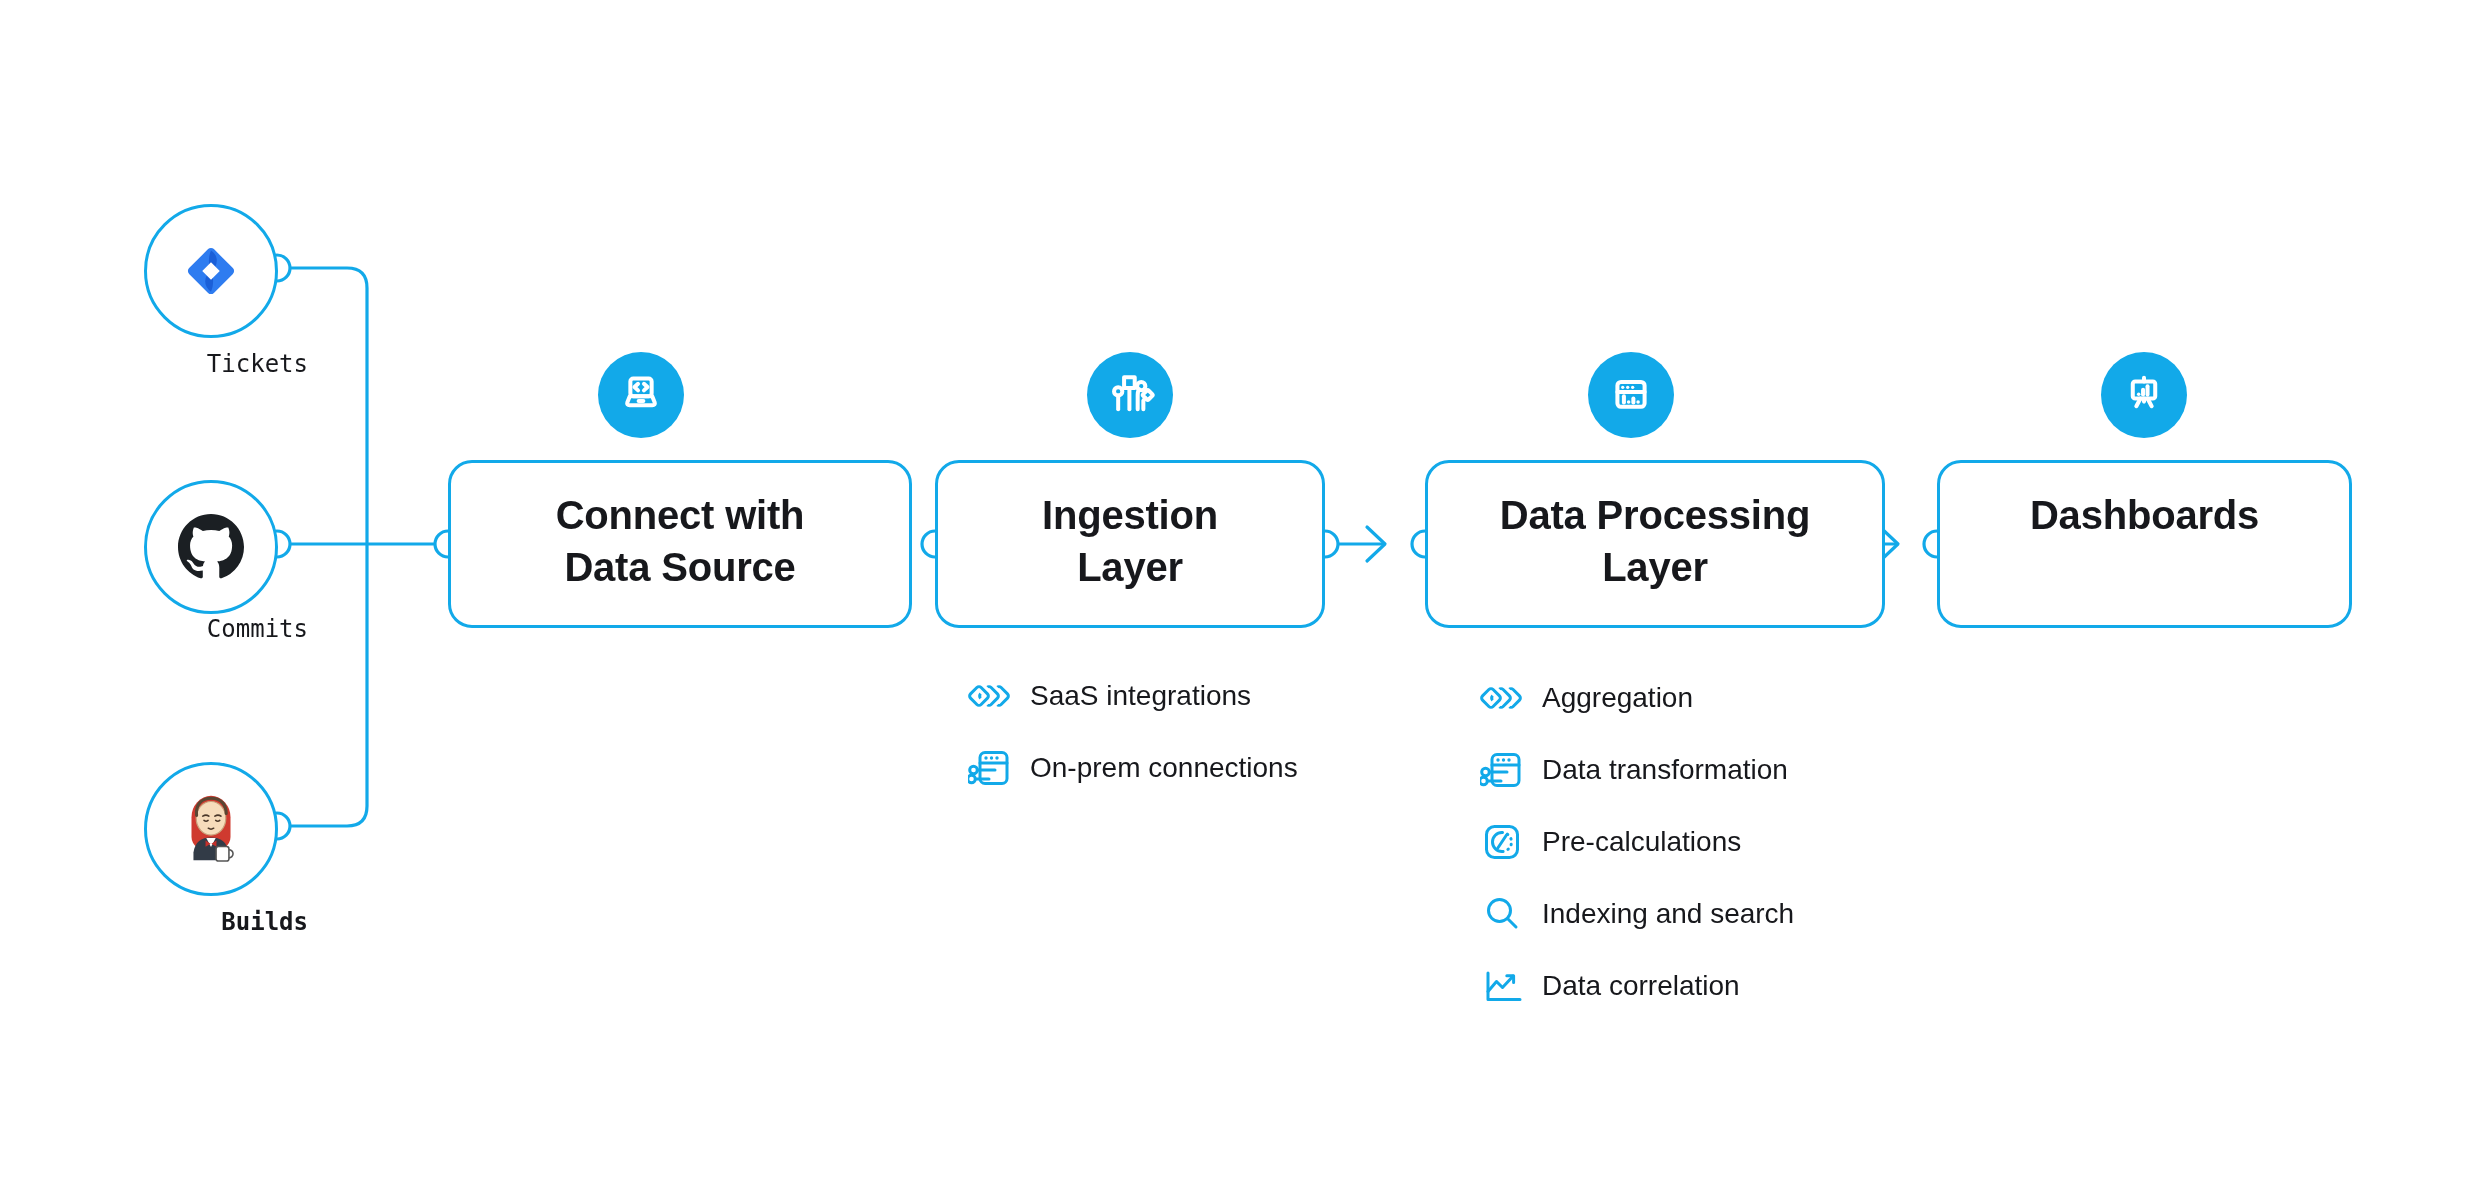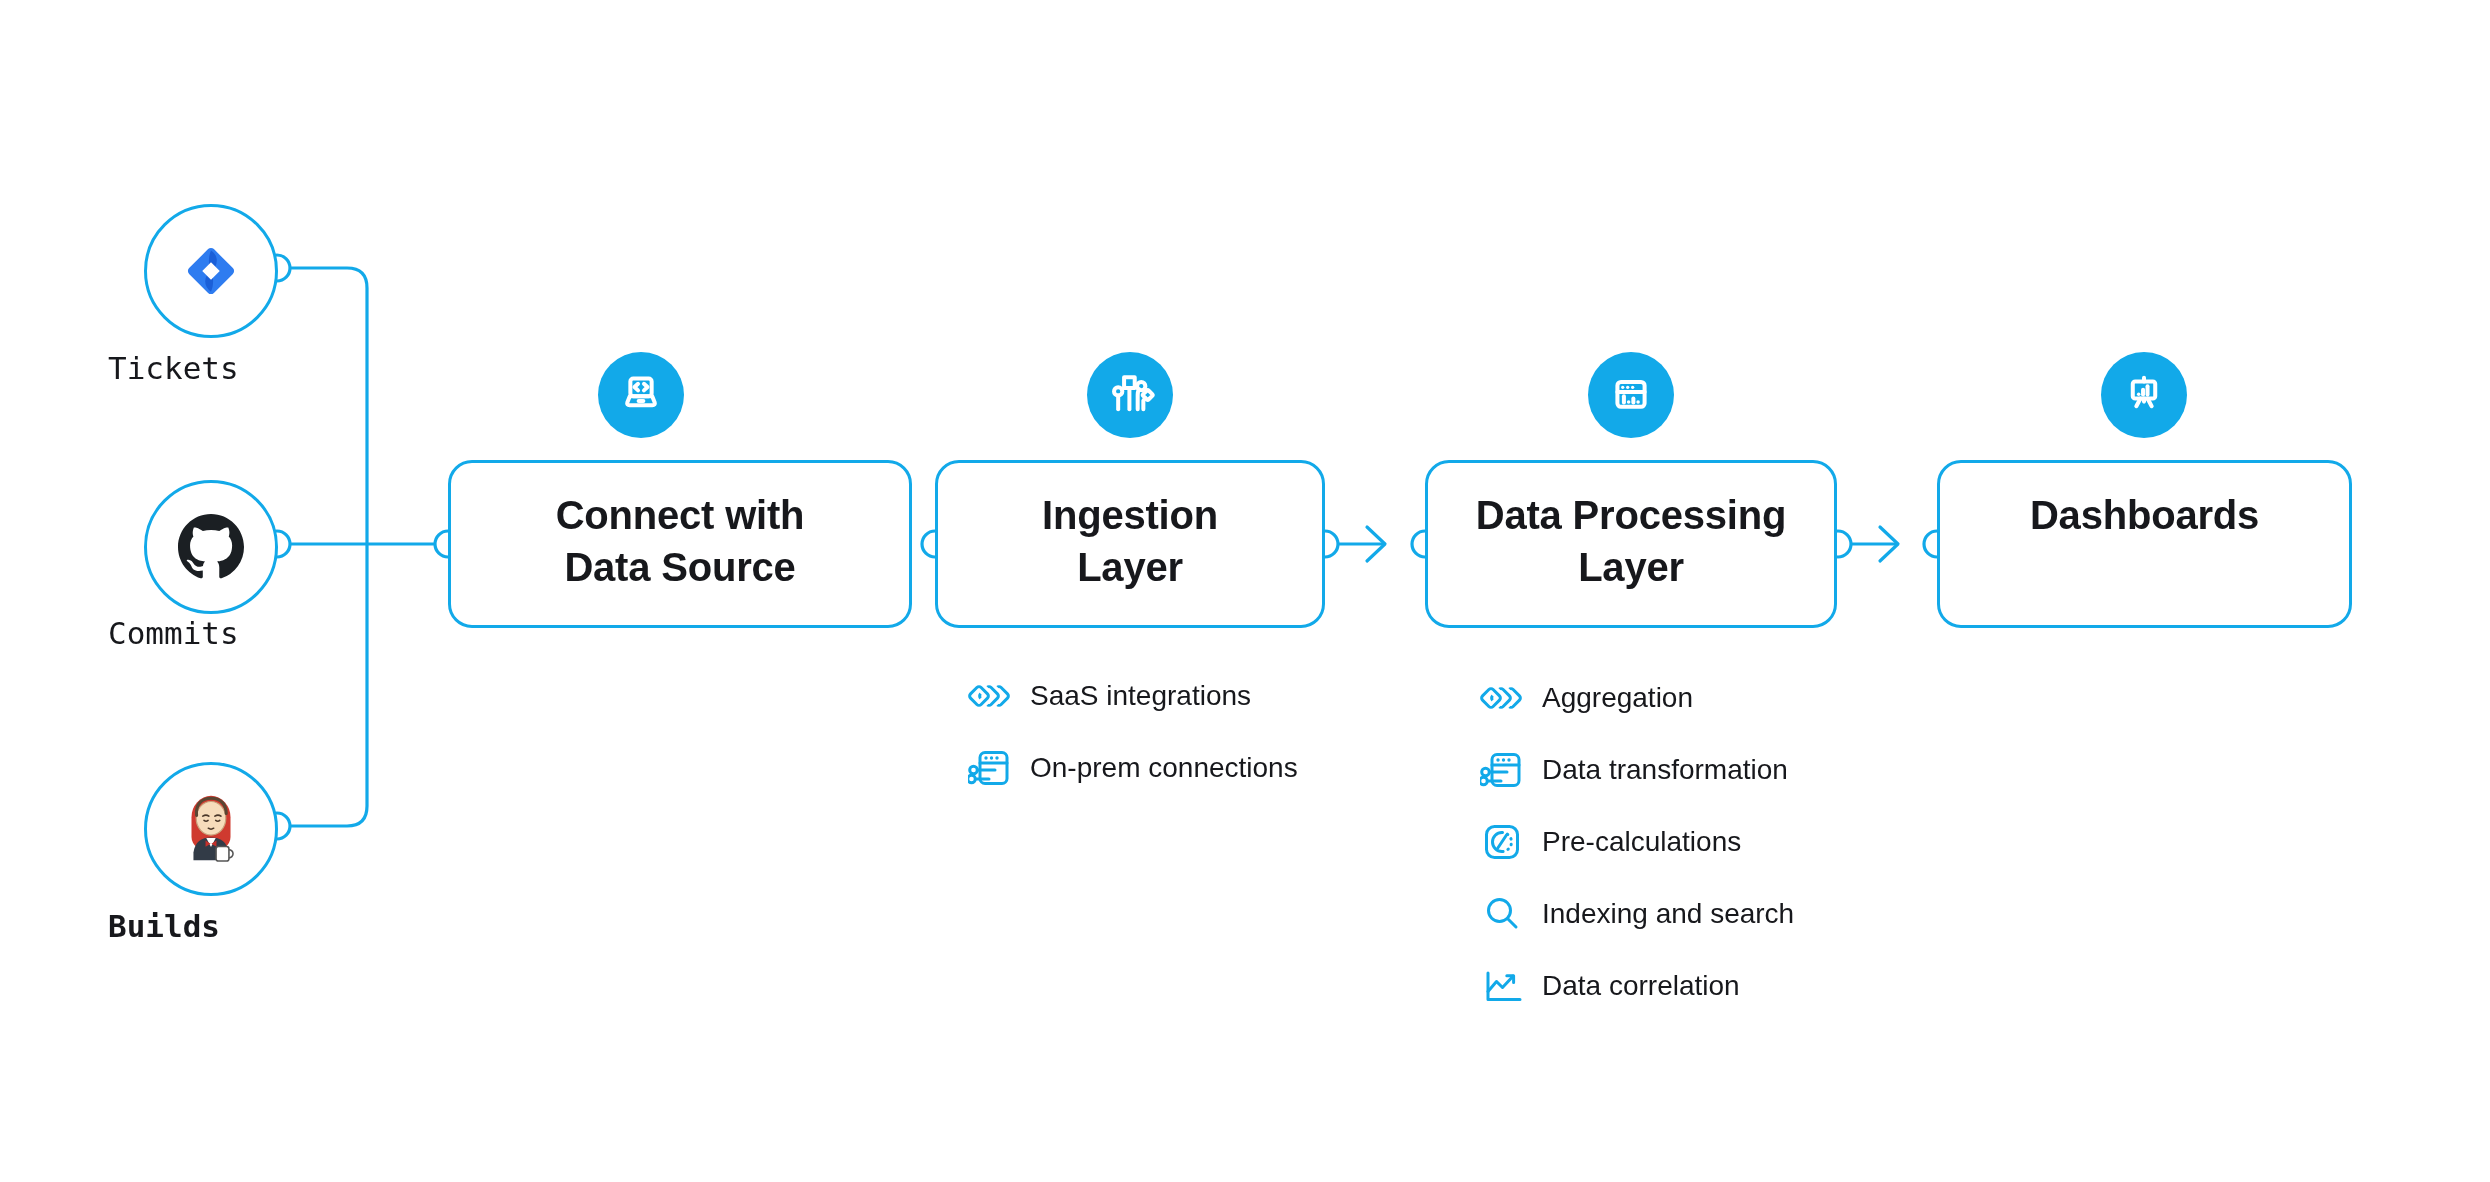--- a/index.html
+++ b/index.html
@@ -16,23 +16,23 @@
   }
   .wires{position:absolute;left:0;top:0;}
   .wire{fill:none;stroke:var(--accent);stroke-width:3.2px;stroke-linecap:round;stroke-linejoin:round;}
   .dot{fill:#fff;stroke:var(--accent);stroke-width:3.2px;}
 
   .node{
     position:absolute;width:128px;height:128px;border:3.2px solid var(--accent);
     border-radius:50%;background:#fff;display:flex;align-items:center;justify-content:center;
   }
   .node-label{
-    position:absolute;width:200px;text-align:left;
+    position:absolute;width:200px;text-align:right;
     font-family:"DejaVu Sans Mono","Liberation Mono",monospace;
-    font-size:31px;font-weight:500;color:var(--ink);
+    font-size:24px;font-weight:500;color:var(--ink);
   }
 
   .stage-icon{
     position:absolute;width:86px;height:86px;border-radius:50%;background:var(--accent);
     display:flex;align-items:center;justify-content:center;
   }
   .stage-box{
     position:absolute;height:168px;box-sizing:border-box;background:#fff;
     border:3.2px solid var(--accent);border-radius:24px;padding-top:26px;
   }
@@ -174,21 +174,21 @@
       <span>Connect with</span>
       <span>Data Source</span>
     </div>
   </div>
   <div class="stage-box" style="left:935px;top:460px;width:390px;">
     <div class="stage-title">
       <span>Ingestion</span>
       <span>Layer</span>
     </div>
   </div>
-  <div class="stage-box" style="left:1425px;top:460px;width:412px;">
+  <div class="stage-box" style="left:1425px;top:460px;width:460px;">
     <div class="stage-title">
       <span>Data Processing</span>
       <span>Layer</span>
     </div>
   </div>
   <div class="stage-box" style="left:1937px;top:460px;width:415px;">
     <div class="stage-title">
       <span>Dashboards</span>
     </div>
   </div>

